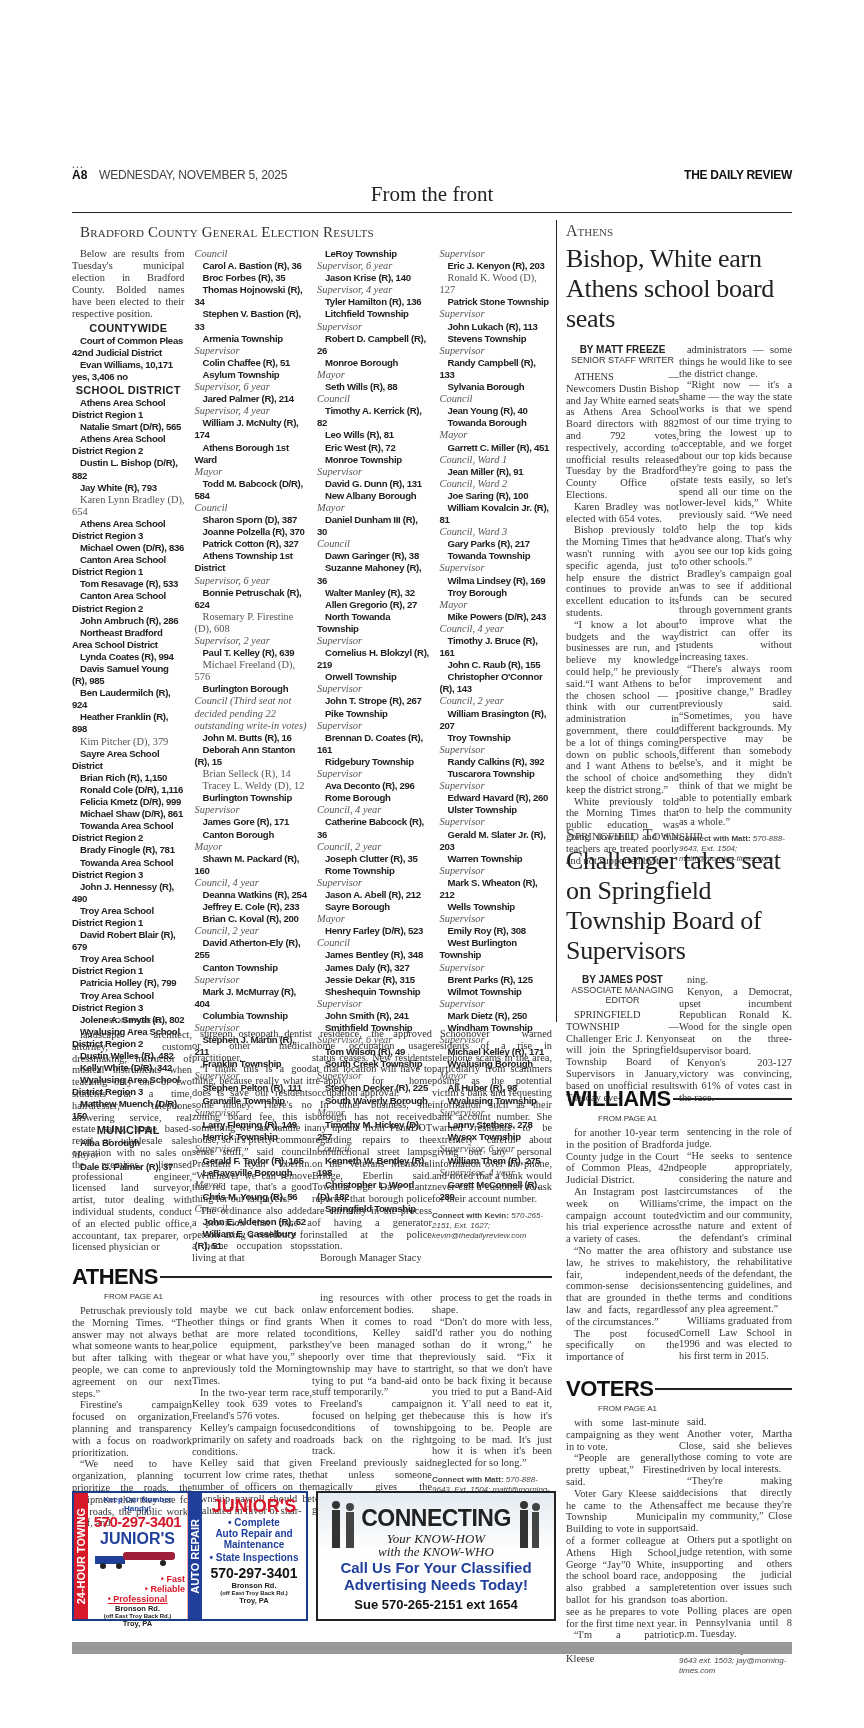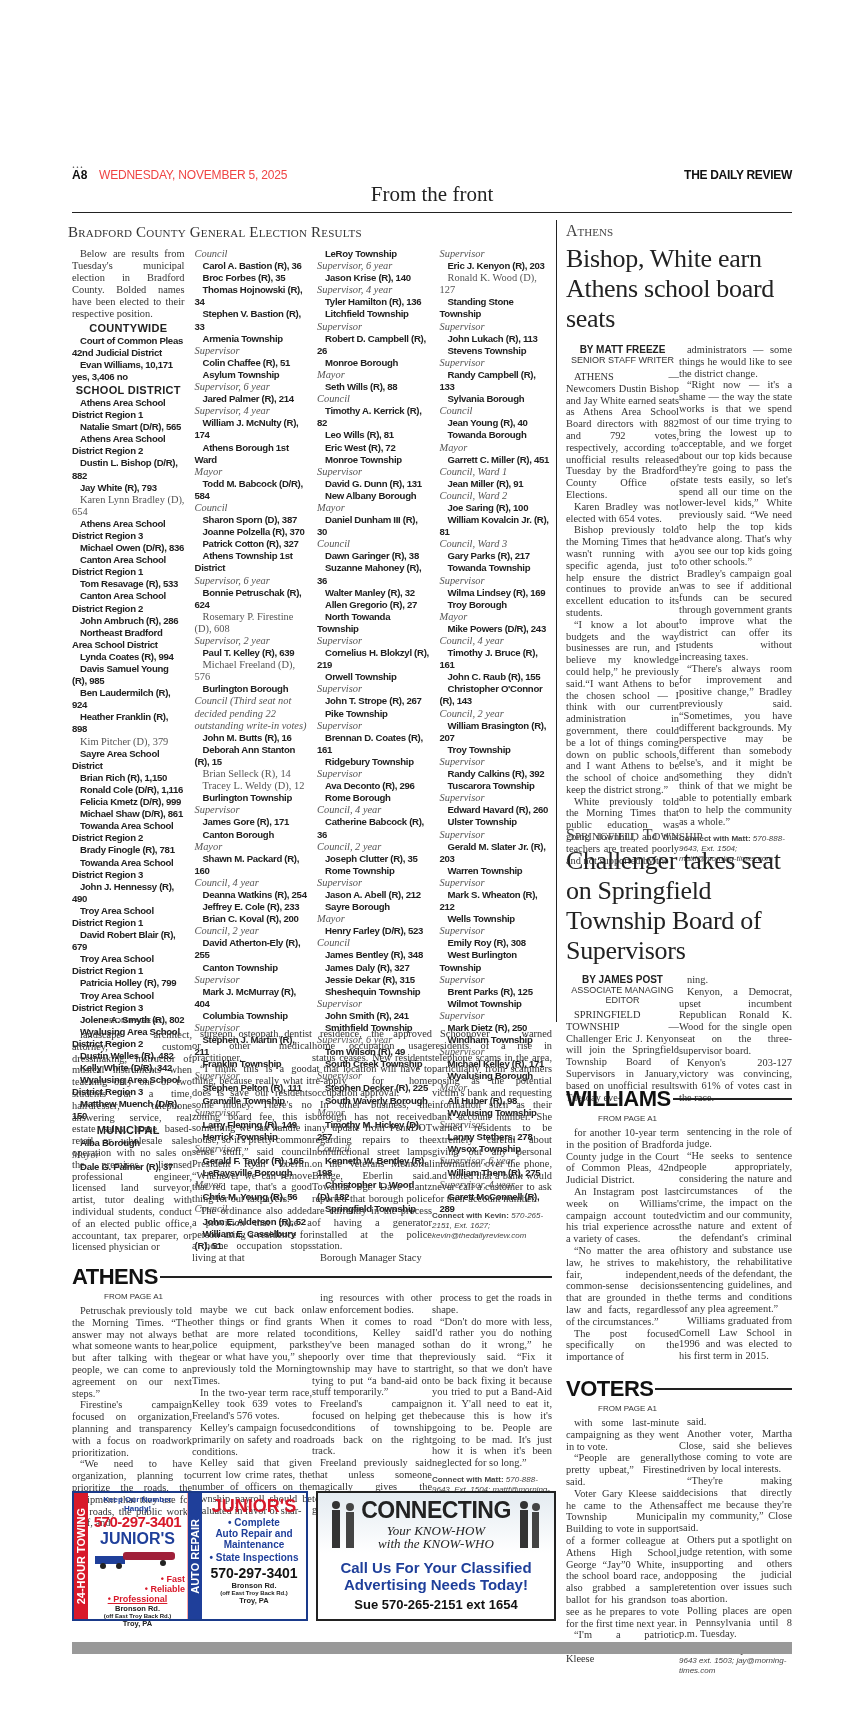--- a/index.html
+++ b/index.html
@@ -1,27 +1,27 @@
 <!DOCTYPE html>
 <html><head>
 <meta charset="utf-8">
 <style>
   * { box-sizing: border-box; margin: 0; padding: 0; }
   html, body { width: 864px; height: 1728px; background: #fff; overflow: hidden; }
   body { position: relative; font-family: "Liberation Serif", serif; color: #222; }
   .abs { position: absolute; }
   .masthead-dots { left: 72px; top: 164px; font-size: 5px; letter-spacing: 1px; color: #333; font-family: "DejaVu Sans", sans-serif; }
   .page-no { left: 72px; top: 168px; font: bold 12px "Liberation Sans", sans-serif; color: #111; }
-  .date { left: 99px; top: 168px; font: 12px "Liberation Sans", sans-serif; color: #ef4444; letter-spacing: -0.2px; }
+  .date { left: 99px; top: 168px; font: 12px "Liberation Sans", sans-serif; color: #404040; letter-spacing: -0.2px; }
   .paper-name { right: 72px; top: 168px; font: bold 12px "Liberation Sans", sans-serif; color: #111; letter-spacing: -0.3px; }
   .section-title { left: 0; width: 864px; top: 182px; text-align: center; font: 21px "Liberation Serif", serif; color: #222; }
   .rule-top { left: 72px; top: 212px; width: 720px; height: 1px; background: #222; }
   .vrule { left: 556px; top: 220px; width: 1px; height: 802px; background: #222; }
 
-  .results-head { left: 68px; top: 224px; font: 15px "Liberation Serif", serif; font-variant: small-caps; color: #333; letter-spacing: 0.2px; }
+  .results-head { left: 80px; top: 224px; font: 15px "Liberation Serif", serif; font-variant: small-caps; color: #333; letter-spacing: 0.2px; }
   .results { left: 72px; top: 248px; width: 480px; height: 765px; display: flex; gap: 10px; }
   .rcol { width: 113px; font-size: 10.4px; line-height: 12.1px; }
   .rcol .b { font: bold 9.6px "Liberation Sans Narrow", "Liberation Sans", sans-serif; letter-spacing: -0.3px; line-height: 12.1px; display:block; }
   .rcol .i { font-style: italic; color: #555; display:block; }
   .rcol .n { color: #555; display:block; }
   .rcol .h { font: bold 11px "Liberation Sans", sans-serif; text-align: center; display:block; letter-spacing: 0.3px; margin: 1px 0; }
   .rcol .p { text-align: justify; display:block; color:#333; }
   .rcol .ind { text-indent: 8px; }
 
   .kicker { font: 16px "Liberation Serif", serif; font-variant: small-caps; color: #444; }
@@ -240,21 +240,21 @@
       <span class="b ind">Timothy M. Hickey (D), 257</span>
       <span class="i">Council</span>
       <span class="b ind">Kenneth W. Bentley (R), 198</span>
       <span class="b ind">Christopher L. Wood (D), 182</span>
       <span class="b ind">Springfield Township</span>
     </div>
   <div class="rcol">
       <span class="i">Supervisor</span>
       <span class="b ind">Eric J. Kenyon (R), 203</span>
       <span class="n ind">Ronald K. Wood (D), 127</span>
-      <span class="b ind">Standing Stone Township</span>
+      <span class="b ind">Patrick Stone Township</span>
       <span class="i">Supervisor</span>
       <span class="b ind">John Lukach (R), 113</span>
       <span class="b ind">Stevens Township</span>
       <span class="i">Supervisor</span>
       <span class="b ind">Randy Campbell (R), 133</span>
       <span class="b ind">Sylvania Borough</span>
       <span class="i">Council</span>
       <span class="b ind">Jean Young (R), 40</span>
       <span class="b ind">Towanda Borough</span>
       <span class="i">Mayor</span>
@@ -532,21 +532,21 @@
         <rect x="4" y="11" width="8" height="38" fill="#333"></rect>
         <circle cx="22" cy="8" r="4" fill="#444"></circle>
         <rect x="18" y="13" width="8" height="36" fill="#444"></rect>
       </svg>
     <svg class="abs" style="right:10px; top:6px;" width="30" height="52" viewBox="0 0 30 52">
         <circle cx="10" cy="6" r="4" fill="#333"></circle>
         <rect x="6" y="11" width="8" height="38" fill="#333"></rect>
         <circle cx="22" cy="8" r="4" fill="#444"></circle>
         <rect x="18" y="13" width="7" height="36" fill="#444"></rect>
       </svg>
-    <div style="font:bold 23px 'Liberation Sans',sans-serif; color:#222; padding-top:4px; letter-spacing:-0.5px;">CONNECTING</div>
+    <div style="font:bold 23px 'Liberation Sans',sans-serif; color:#222; padding-top:12px; letter-spacing:-0.5px;">CONNECTING</div>
     <div style="font:italic 13px 'Liberation Serif',serif; color:#222; line-height:13px;">Your KNOW-HOW</div>
     <div style="font:italic 13px 'Liberation Serif',serif; color:#222; line-height:13px;">with the KNOW-WHO</div>
   </div>
   <div style="text-align:center; font:bold 15px/17px 'Liberation Sans',sans-serif; color:#1f3f9a; margin-top:6px; padding:0 6px;">Call Us For Your Classified Advertising Needs Today!</div>
   <div style="text-align:center; font:bold 13px 'Liberation Sans',sans-serif; color:#111; margin-top:4px;">Sue 570-265-2151 ext 1654</div>
 </div>
 
 <div class="abs gray-bar"></div>
 
 </body></html>

